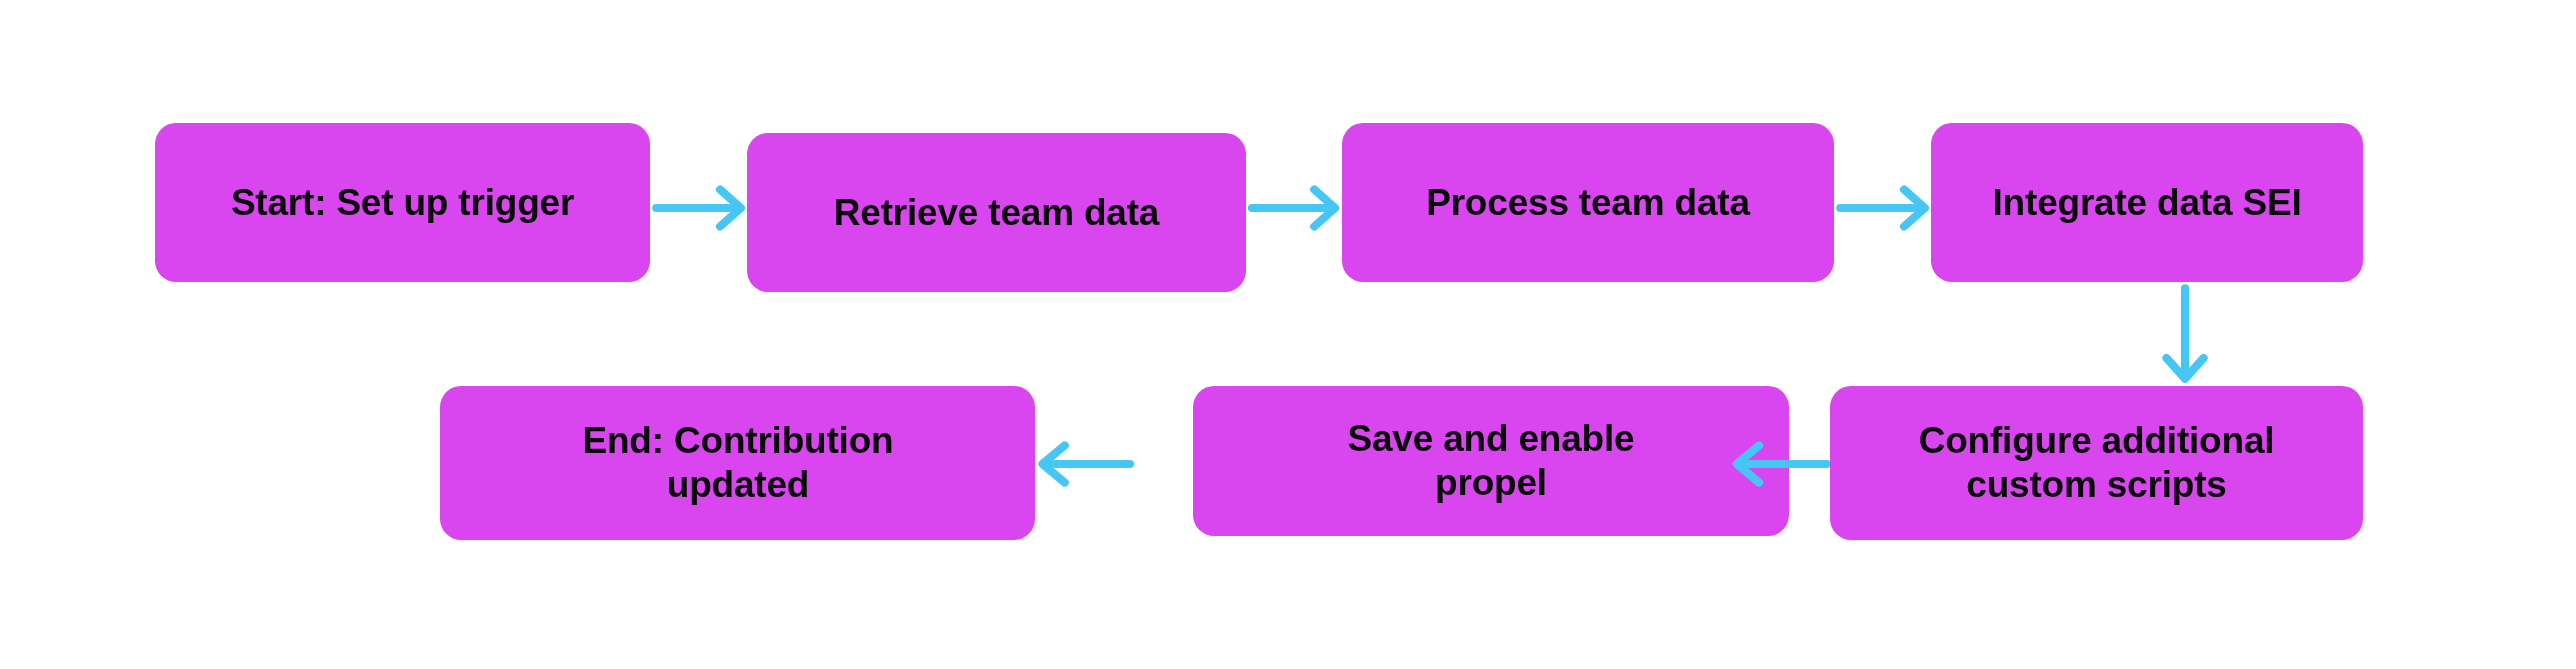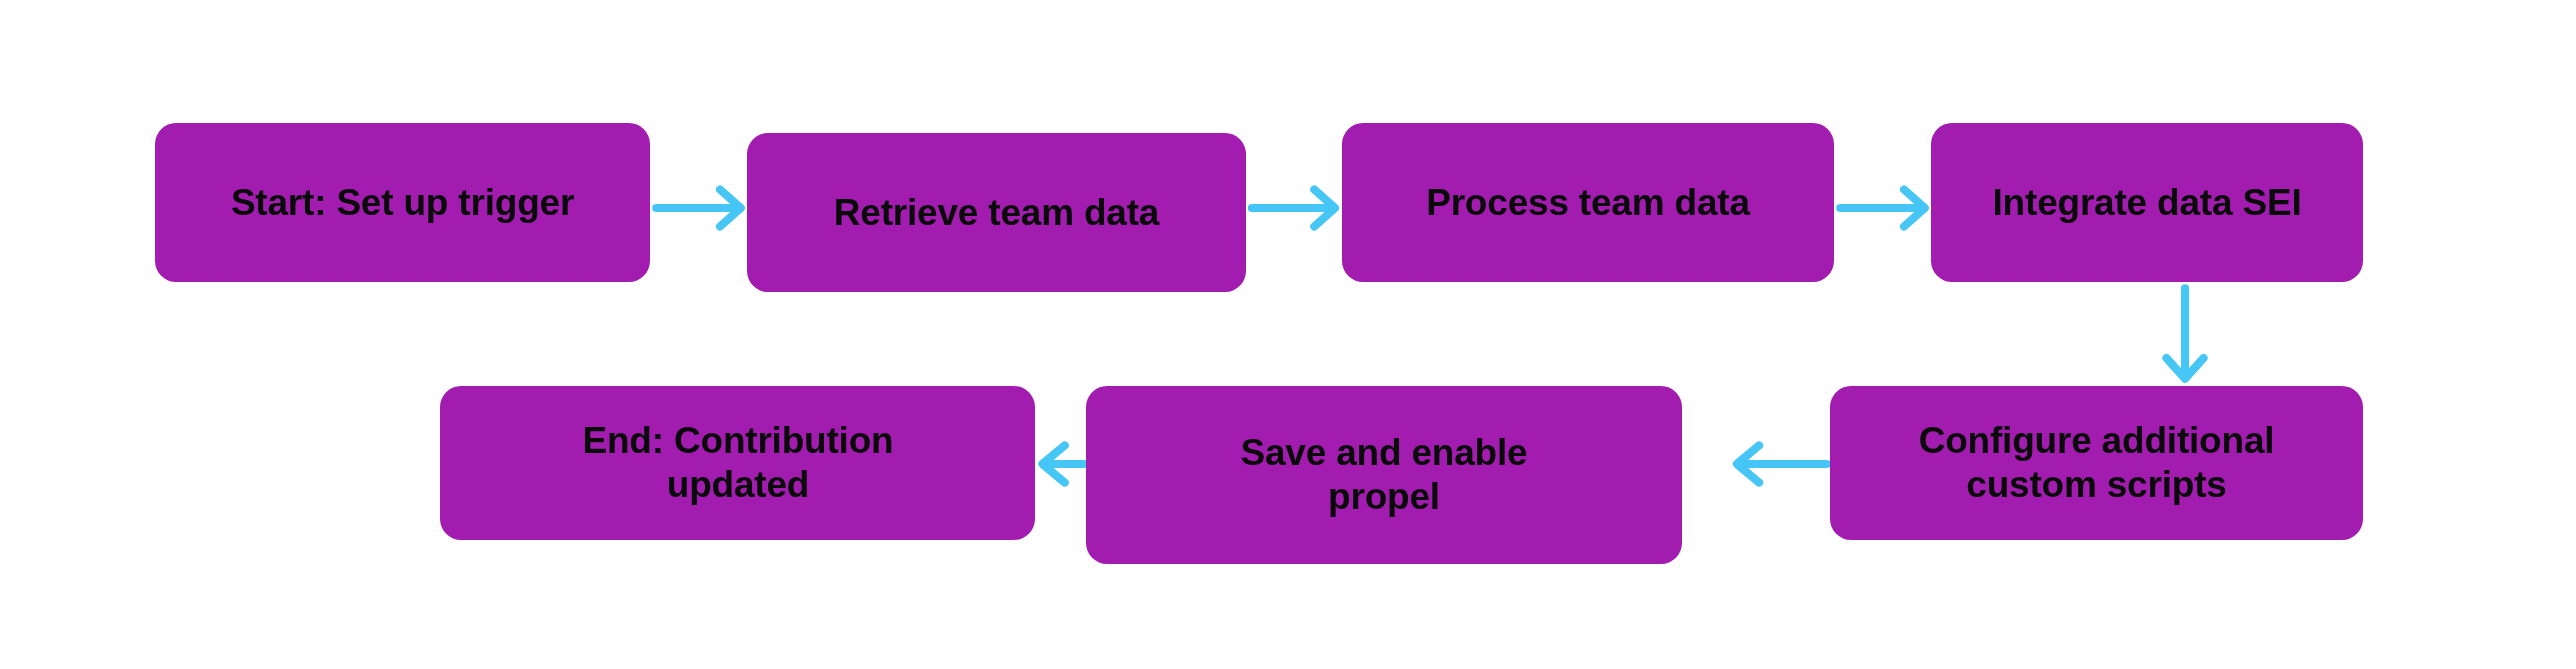--- a/index.html
+++ b/index.html
@@ -16,21 +16,21 @@
 
   #flowchart-canvas {
     position: relative;
     width: 2576px;
     height: 669px;
     background: #ffffff;
   }
 
   .node {
     position: absolute;
-    background: #a21caf;
+    background: #d946ef;
     border-radius: 21px;
     display: flex;
     align-items: center;
     justify-content: center;
     box-sizing: border-box;
     padding: 0 18px;
   }
 
   .node-label {
     font-family: "Liberation Sans", sans-serif;
@@ -53,21 +53,21 @@
   }
 
   
   #node-start          { left: 155px;  top: 123px; width: 495px; height: 159px; }
   #node-retrieve       { left: 747px; top: 123px; width: 499px; height: 159px; margin-top: 10px; }
   #node-process        { left: 1342px; top: 123px; width: 492px; height: 159px; }
   #node-integrate      { left: 1931px; top: 123px; width: 432px; height: 159px; }
 
   
   #node-end            { left: 440px;  top: 386px; width: 595px; height: 154px; padding-left: 19px; }
-  #node-save           { left: 1086px; top: 386px; width: 596px; height: 178px; }
+  #node-save           { left: 1193px; top: 386px; width: 596px; height: 150px; }
   #node-configure      { left: 1830px; top: 386px; width: 533px; height: 154px; }
 
   
   #edge-start-retrieve   { left: 653px;  top: 185px; width: 94px; height: 46px; }
   #edge-retrieve-process { left: 1249px; top: 185px; width: 92px; height: 46px; }
   #edge-process-integrate{ left: 1837px; top: 185px; width: 94px; height: 46px; }
   #edge-integrate-config { left: 2162px; top: 285px; width: 46px;  height: 100px; }
   #edge-config-save      { left: 1732px; top: 441px; width: 98px; height: 46px; }
   #edge-save-end         { left: 1038px; top: 441px; width: 95px; height: 46px; }
 </style>

